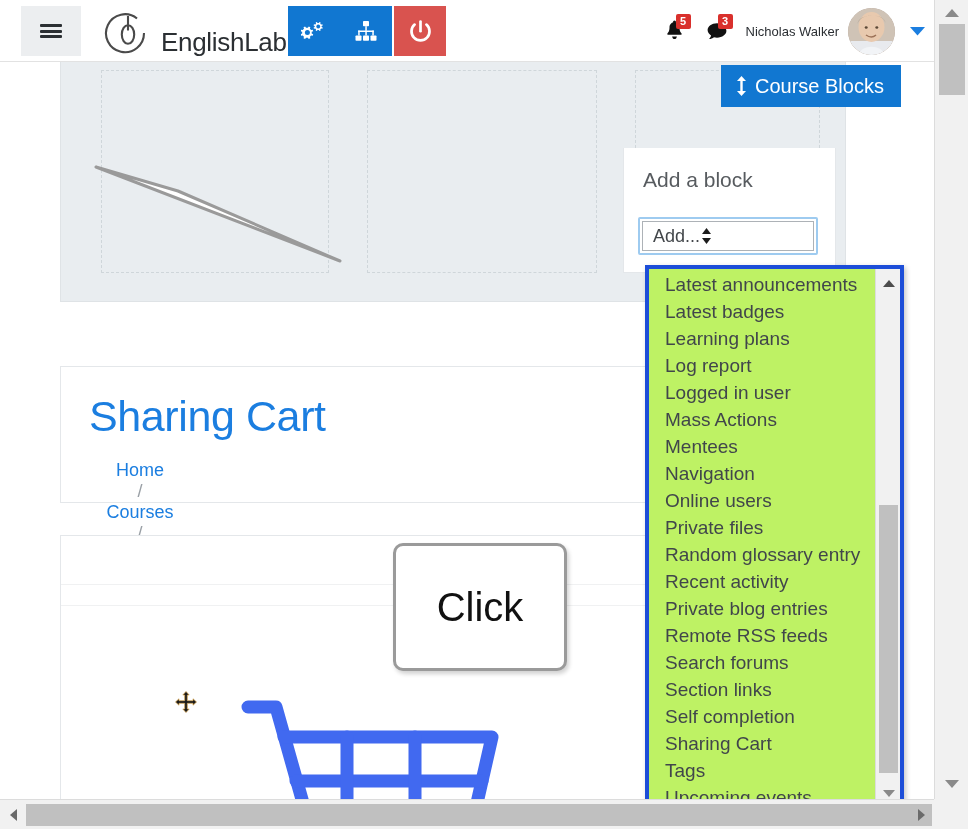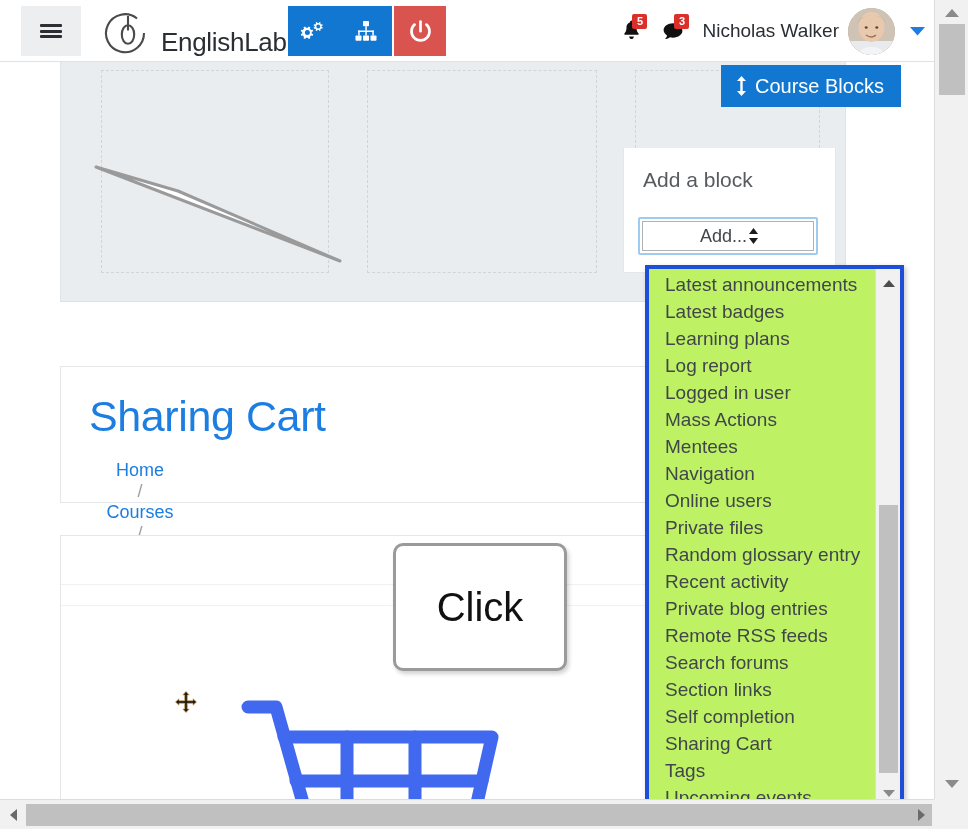--- a/index.html
+++ b/index.html
@@ -91,21 +91,21 @@
     font-size: 11px;
     line-height: 14px;
     min-width: 15px;
     height: 15px;
     text-align: center;
     border-radius: 2px;
     padding: 0 2px;
     font-weight: 700;
   }
   #user-name {
-    font-size: 19px;
+    font-size: 13px;
     color: #2b2f33;
     margin: 0 9px 0 4px;
     white-space: nowrap;
   }
   #avatar {
     width: 47px; height: 47px;
     border-radius: 50%;
     overflow: hidden;
     background: #b7a89c;
     position: relative;
@@ -169,21 +169,21 @@
     display: flex; align-items: center;
     cursor: pointer;
   }
   #block-select-inner {
     position: absolute; left: 2px; top: 2px;
     width: 172px; height: 30px;
     border: 1px solid #adb2b7;
     background: #fff;
     display: flex; align-items: center;
     padding: 0 6px 0 10px;
-    justify-content: center;
+    justify-content: flex-start;
   }
   #block-select-value {
     font-size: 18px;
     color: #42464a;
     white-space: nowrap;
   }
 
   
   #course-blocks-tab {
     position: absolute; left: 721px; top: 3px;

